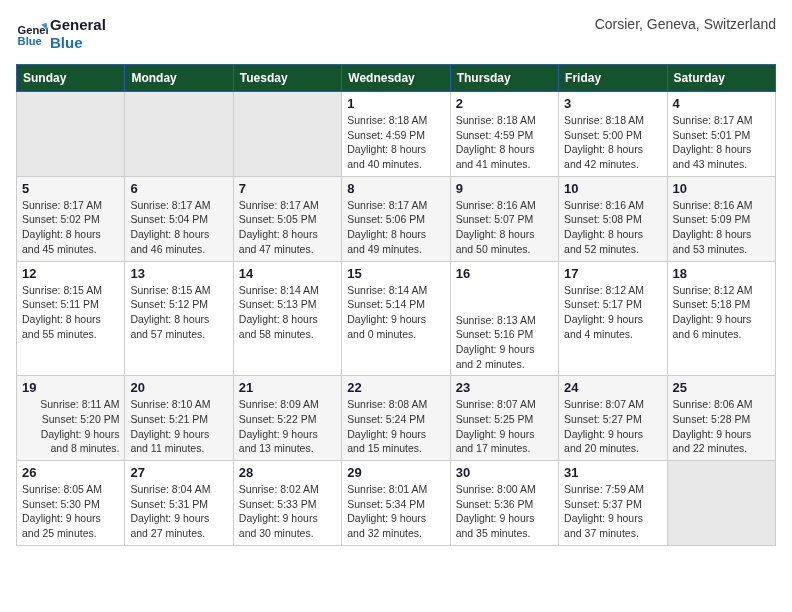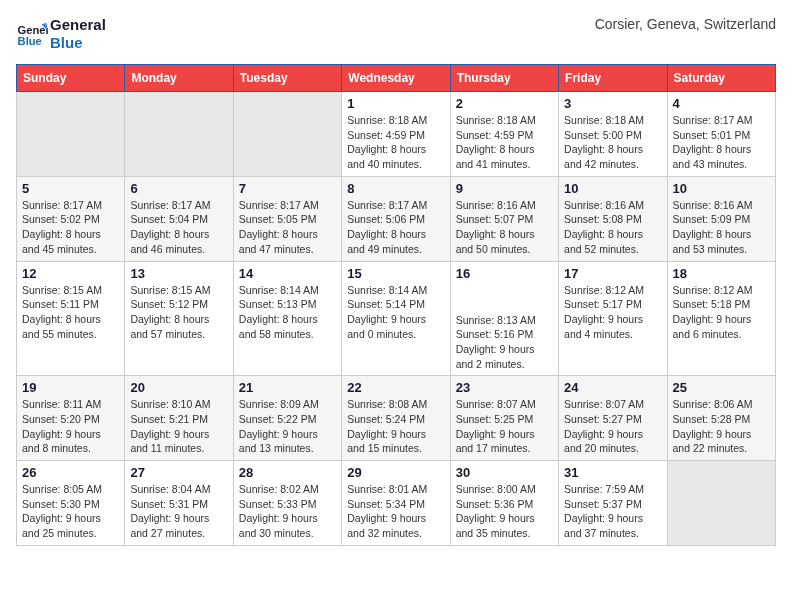--- a/index.html
+++ b/index.html
@@ -36,21 +36,21 @@
     .calendar-subtitle {
       font-size: 14px;
       color: #444;
     }
     table {
       width: 100%;
       border-collapse: collapse;
       font-size: 11px;
     }
     thead tr th {
-      background: #ef4444;
+      background: #14532d;
       color: #fff;
       text-align: left;
       padding: 6px 6px;
       font-size: 12px;
       font-weight: bold;
       border: 1px solid #2a5aaa;
     }
     tbody tr td {
       border: 1px solid #ccc;
       vertical-align: top;
@@ -225,21 +225,21 @@
         <td>
           <div class="day-number">18</div>
           <div class="day-info" style="white-space: pre-line;">Sunrise: 8:12 AM
 Sunset: 5:18 PM
 Daylight: 9 hours and 6 minutes.</div>
         </td>
       </tr>
       <tr>
         <td>
           <div class="day-number">19</div>
-          <div class="day-info" style="white-space: pre-line;">Sunrise: 8:11 AM
+          <div class="day-info" style="white-space: pre-line; text-align: right;">Sunrise: 8:11 AM
 Sunset: 5:20 PM
 Daylight: 9 hours and 8 minutes.</div>
         </td>
         <td>
           <div class="day-number">20</div>
           <div class="day-info" style="white-space: pre-line;">Sunrise: 8:10 AM
 Sunset: 5:21 PM
 Daylight: 9 hours and 11 minutes.</div>
         </td>
         <td>

